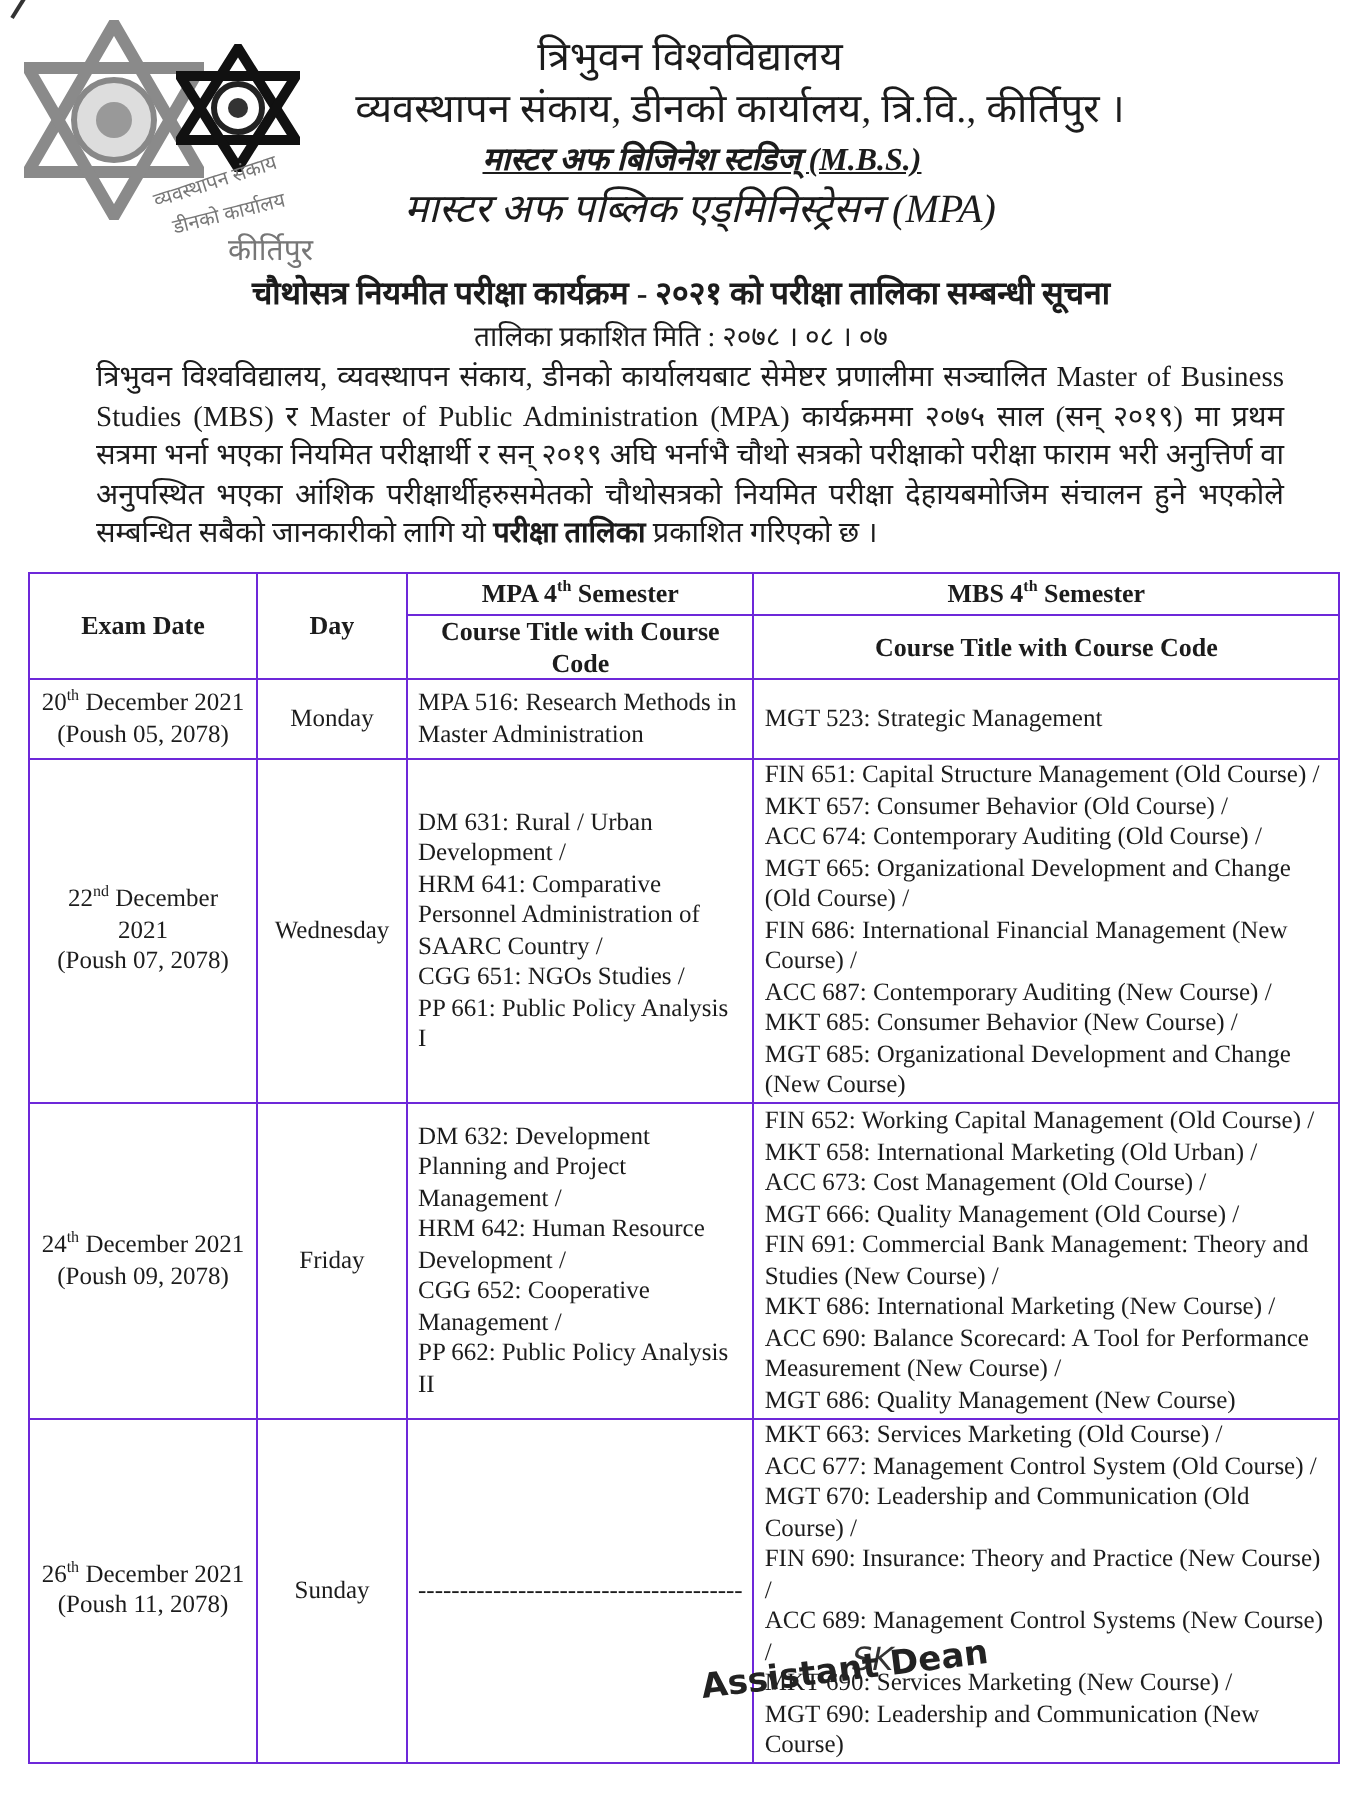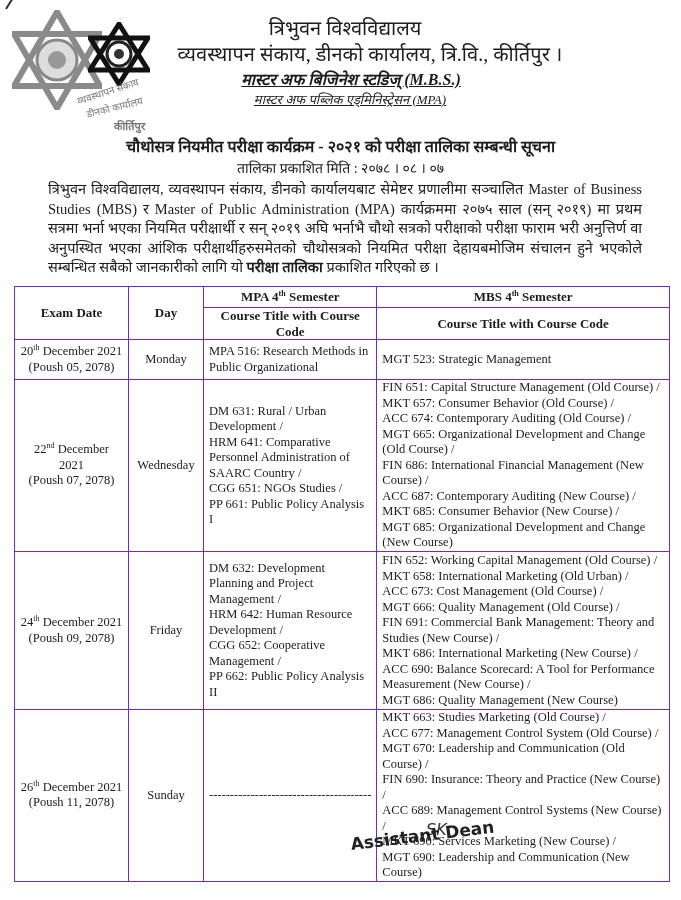--- a/index.html
+++ b/index.html
@@ -7,21 +7,21 @@
          font-family:"Liberation Serif", serif; color:#1c1c1c; }
   .slash { position:absolute; left:6px; top:8px; width:22px; height:2px; background:#333; transform:rotate(-58deg); transform-origin:left center; }
   .logo1 { position:absolute; left:12px; top:10px; width:90px; height:100px; }
   .logo2 { position:absolute; left:88px; top:22px; width:62px; height:64px; }
   .stamp { position:absolute; left:72px; top:72px; width:80px; height:62px; color:#777; font-size:10px; line-height:12px; }
   .stamp span { position:absolute; white-space:nowrap; }
   .hdr { position:absolute; left:0; width:681px; text-align:center; }
   .h1 { top:14px; left:200px; width:290px; font-size:20px; }
   .h2 { top:40px; left:140px; width:460px; font-size:20px; }
   .h3 { top:68px; left:216px; width:270px; font-size:16px; font-style:italic; text-decoration:underline;font-weight:bold; }
-  .h4 { top:90px; left:200px; width:300px; font-size:13px; font-style:italic; text-decoration:underline; }
+  .h4 { top:90px; left:200px; width:300px; font-size:20px; font-style:italic; }
   .title { top:135px; font-size:16px; font-weight:bold; }
   .pubdate { top:158px; font-size:14px; }
   .para { position:absolute; left:48px; top:180px; width:594px; font-size:14.5px; line-height:19.5px; text-align:justify; }
   .para b { font-weight:bold; }
   table { position:absolute; left:14px; top:286px; width:656px; border-collapse:collapse; font-size:12.5px; line-height:15.5px; }
   td, th { border:1px solid #6d28d9; padding:0 5px; vertical-align:middle; }
   th { font-weight:bold; font-size:13px; text-align:center; height:20px; }
   .c-date { width:103px; text-align:center; }
   .c-day { width:64px; text-align:center; }
   .c-mpa { width:160px; text-align:left; }
@@ -45,21 +45,21 @@
 </svg>
 <svg class="logo2" viewBox="0 0 62 64">
   <polygon points="31,2 60,48 2,48" fill="none" stroke="#111" stroke-width="5"></polygon>
   <polygon points="31,62 60,16 2,16" fill="none" stroke="#111" stroke-width="5"></polygon>
   <circle cx="31" cy="32" r="12" fill="#fff" stroke="#222" stroke-width="3"></circle>
   <circle cx="31" cy="32" r="5" fill="#333"></circle>
 </svg>
 <div class="stamp">
   <span style="left:4px;top:14px;transform:rotate(-18deg);">व्यवस्थापन संकाय</span>
   <span style="left:14px;top:30px;transform:rotate(-14deg);">डीनको कार्यालय</span>
-  <span style="left:42px;top:48px;font-size:11px;font-weight:bold;">कीर्तिपुर</span>
+  <span style="left:42px;top:48px;font-size:15px;">कीर्तिपुर</span>
 </div>
 
 <div class="hdr h1">त्रिभुवन विश्वविद्यालय</div>
 <div class="hdr h2">व्यवस्थापन संकाय, डीनको कार्यालय, त्रि.वि., कीर्तिपुर ।</div>
 <div class="hdr h3">मास्टर अफ बिजिनेश स्टडिज् (M.B.S.)</div>
 <div class="hdr h4">मास्टर अफ पब्लिक एड्मिनिस्ट्रेसन (MPA)</div>
 
 <div class="hdr title">चौथोसत्र नियमीत परीक्षा कार्यक्रम - २०२१ को परीक्षा तालिका सम्बन्धी सूचना</div>
 <div class="hdr pubdate">तालिका प्रकाशित मिति : २०७८ । ०८ । ०७</div>
 
@@ -76,21 +76,21 @@
     <tr>
       <th style="height:22px">Course Title with Course Code</th>
       <th>Course Title with Course Code</th>
     </tr>
   </thead>
   <tbody>
     <tr style="height:40px">
       <td class="c-date">20<sup>th</sup> December 2021<br><span>(Poush 05, 2078)</span></td>
       <td class="c-day">Monday</td>
       <td class="c-mpa">
-          <span class="course">MPA 516: Research Methods in Public Organizational</span>
+          <span class="course">MPA 516: Research Methods in Master Administration</span>
         </td>
       <td class="c-mbs">
           <span class="course">MGT 523: Strategic Management</span>
         </td>
     </tr>
     <tr style="height:172px">
       <td class="c-date">22<sup>nd</sup> December 2021<br><span>(Poush 07, 2078)</span></td>
       <td class="c-day">Wednesday</td>
       <td class="c-mpa">
         <span class="course">DM 631: Rural / Urban Development /</span>
@@ -129,21 +129,21 @@
         <span class="course">MGT 686: Quality Management (New Course)</span>
       </td>
     </tr>
     <tr style="height:112px">
       <td class="c-date">26<sup>th</sup> December 2021<br><span>(Poush 11, 2078)</span></td>
       <td class="c-day">Sunday</td>
       <td class="c-mpa">
           <span class="course" style="overflow:hidden;white-space:nowrap;">---------------------------------------</span>
         </td>
       <td class="c-mbs">
-        <span class="course">MKT 663: Studies Marketing  (Old Course) /</span>
+        <span class="course">MKT 663: Services Marketing  (Old Course) /</span>
         <span class="course">ACC 677: Management Control System  (Old Course) /</span>
         <span class="course">MGT 670: Leadership and Communication (Old Course) /</span>
         <span class="course">FIN 690: Insurance: Theory and Practice (New Course) /</span>
         <span class="course">ACC 689: Management Control Systems (New Course) /</span>
         <span class="course">MKT 690: Services Marketing (New Course) /</span>
         <span class="course">MGT 690: Leadership and Communication (New Course)</span>
       </td>
     </tr>
   </tbody>
 </table>

